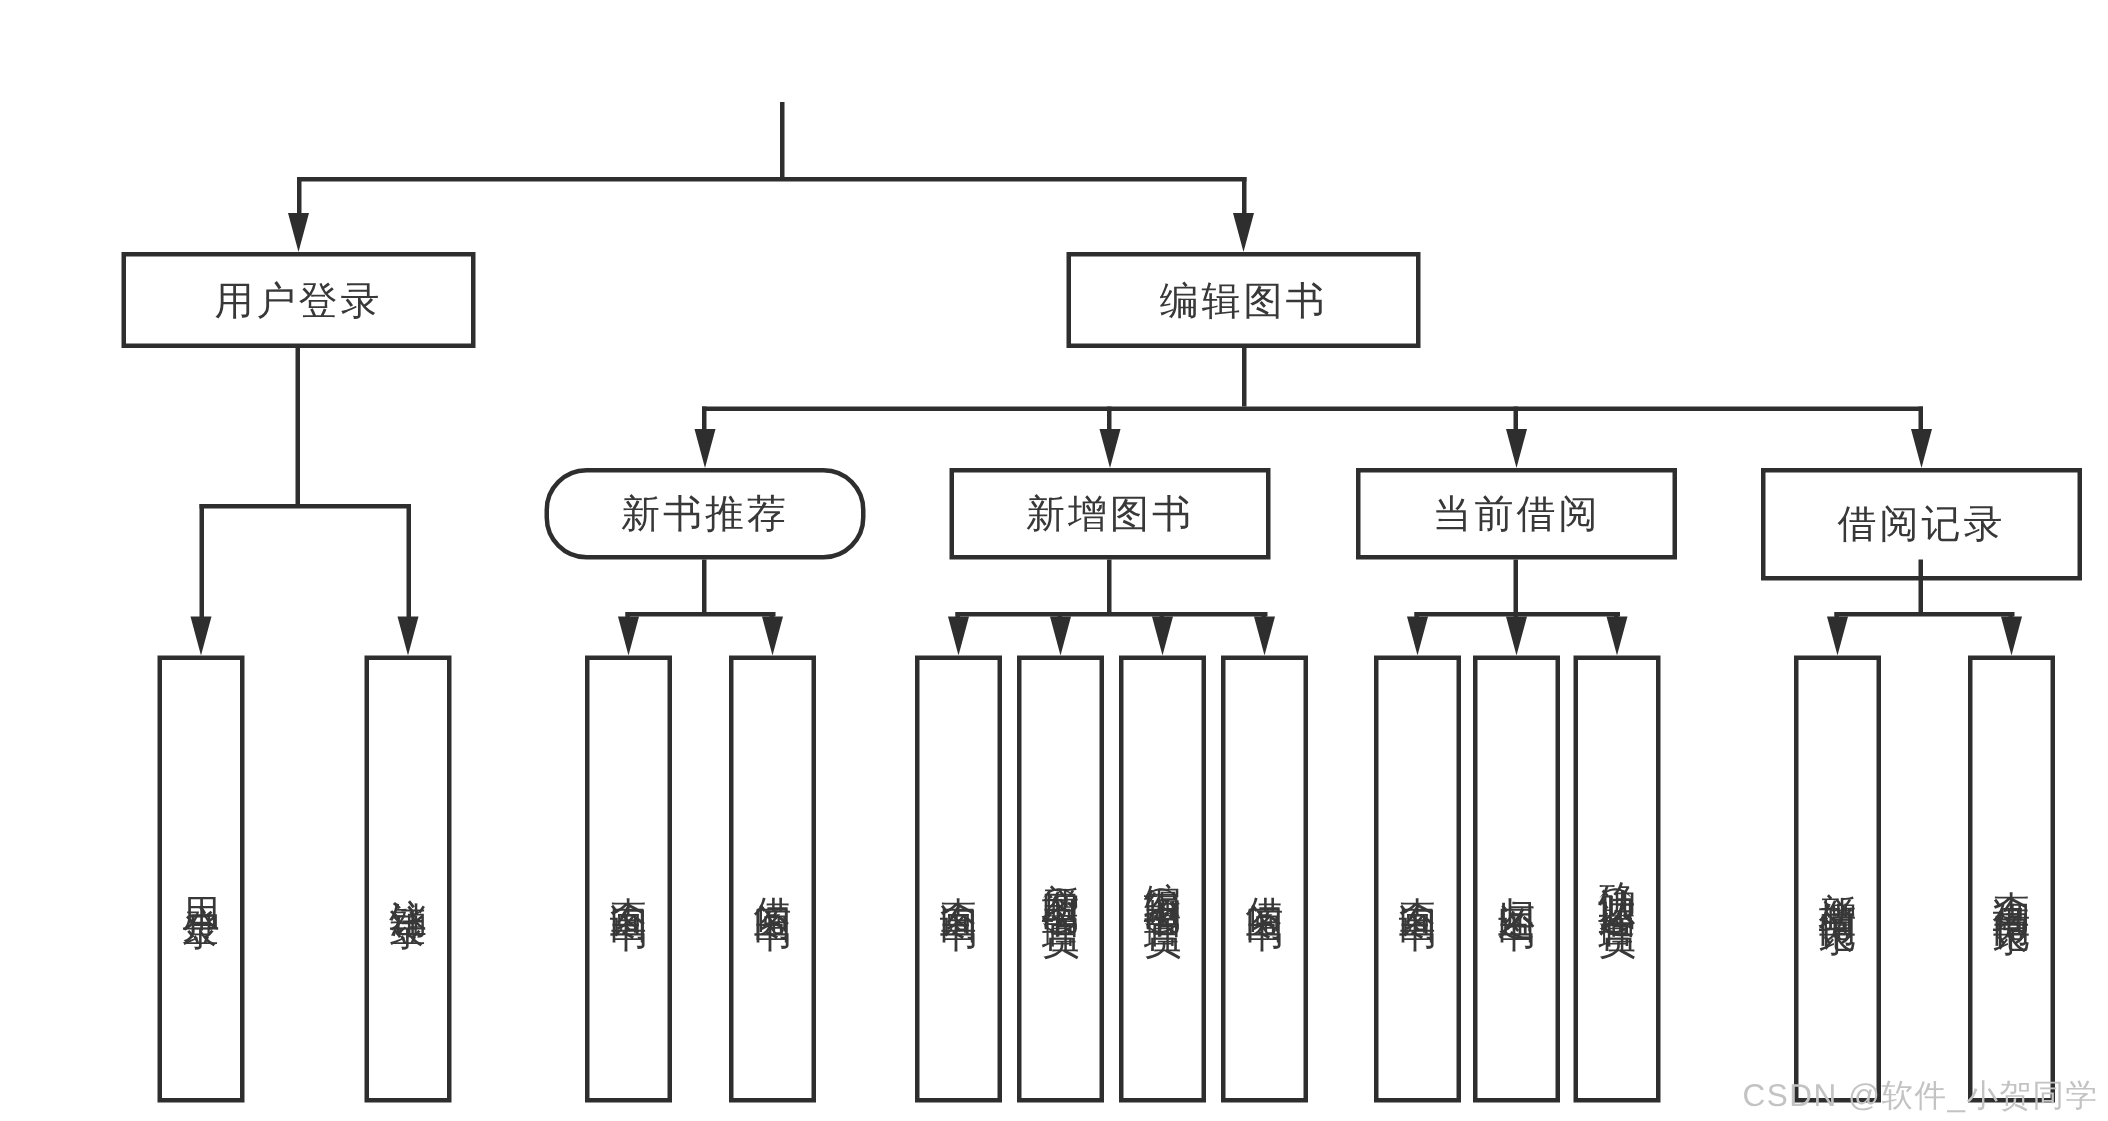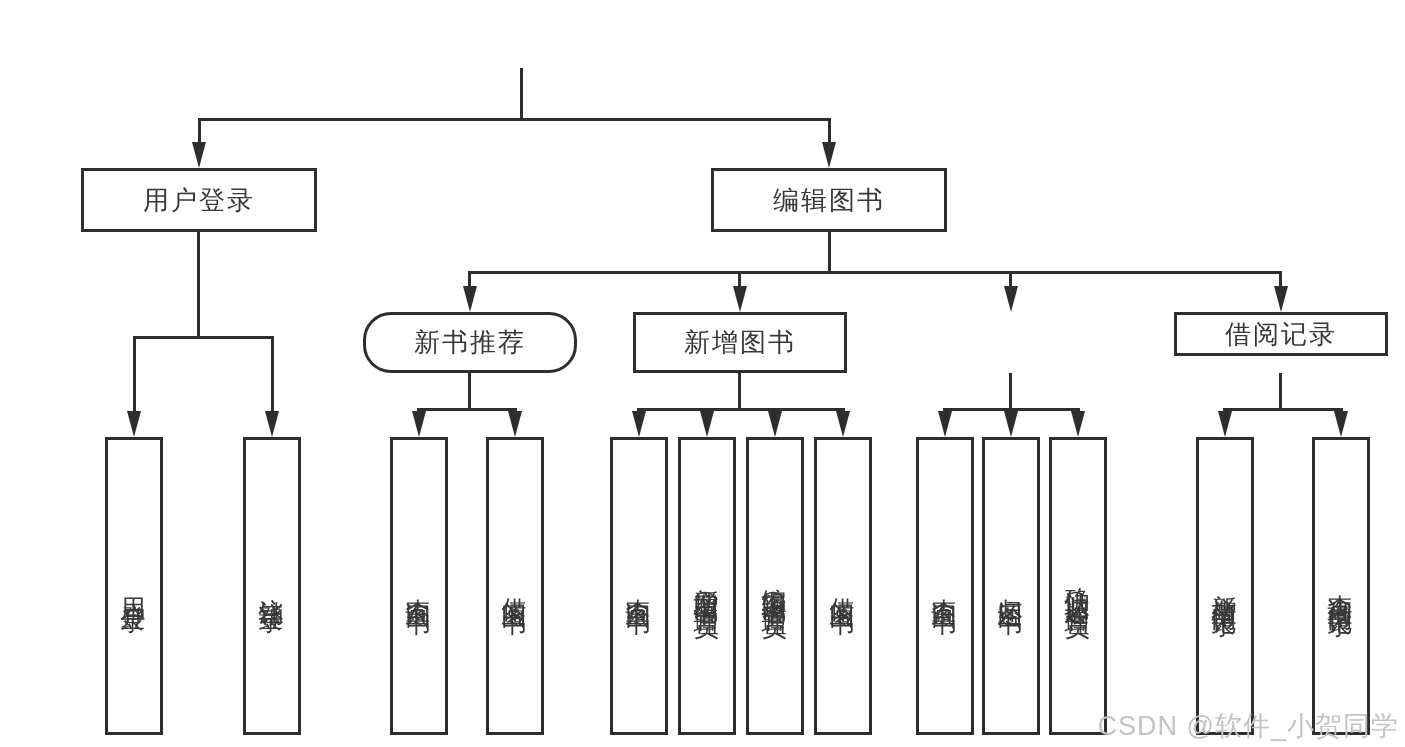--- a/index.html
+++ b/index.html
@@ -24,21 +24,21 @@
   }
   .hline{position:absolute;height:3px;background:var(--line,#2e2e2e);}
   .vline{position:absolute;width:3px;background:var(--line,#2e2e2e);}
   .arrow{
     position:absolute;width:0;height:0;
     border-left:7px solid transparent;border-right:7px solid transparent;
     border-top:26px solid var(--line,#2e2e2e);
   }
   .watermark{
     position:absolute;right:6px;bottom:3px;
-    font-size:27px;letter-spacing:1px;
+    font-size:21px;letter-spacing:1px;
     color:var(--watermark,#c3c3c3);
   }
 </style>
 </head>
 <body>
 
 <div class="canvas">
 
 
   <div class="vline" style="left:520px;top:68px;height:50px;"></div>
@@ -67,21 +67,22 @@
   <div class="arrow" style="left:463px;top:286px;"></div>
   <div class="vline" style="left:738px;top:271px;height:17px;"></div>
   <div class="arrow" style="left:733px;top:286px;"></div>
   <div class="vline" style="left:1009px;top:271px;height:17px;"></div>
   <div class="arrow" style="left:1004px;top:286px;"></div>
   <div class="vline" style="left:1279px;top:271px;height:17px;"></div>
   <div class="arrow" style="left:1274px;top:286px;"></div>
 
   <div class="box hbox" style="left:363px;top:312px;width:214px;height:61px;border-radius:28px;">新书推荐</div>
   <div class="box hbox" style="left:633px;top:312px;width:214px;height:61px;">新增图书</div>
-  <div class="box hbox" style="left:1174px;top:312px;width:214px;height:44px;">借阅记录</div>
+  <div class="box hbox" style="left:904px;top:312px;width:214px;height:61px;">当前借阅</div>
+  <div class="box hbox" style="left:1174px;top:312px;width:214px;height:75px;">借阅记录</div>
 
   <div class="vline" style="left:468px;top:373px;height:35px;"></div>
   <div class="hline" style="left:417px;top:408px;width:100px;"></div>
   <div class="vline" style="left:417px;top:408px;height:8px;"></div>
   <div class="arrow" style="left:412px;top:411px;"></div>
   <div class="vline" style="left:513px;top:408px;height:8px;"></div>
   <div class="arrow" style="left:508px;top:411px;"></div>
   <div class="box vbox" style="left:390px;">查询图书</div>
   <div class="box vbox" style="left:486px;">借阅图书</div>
 

